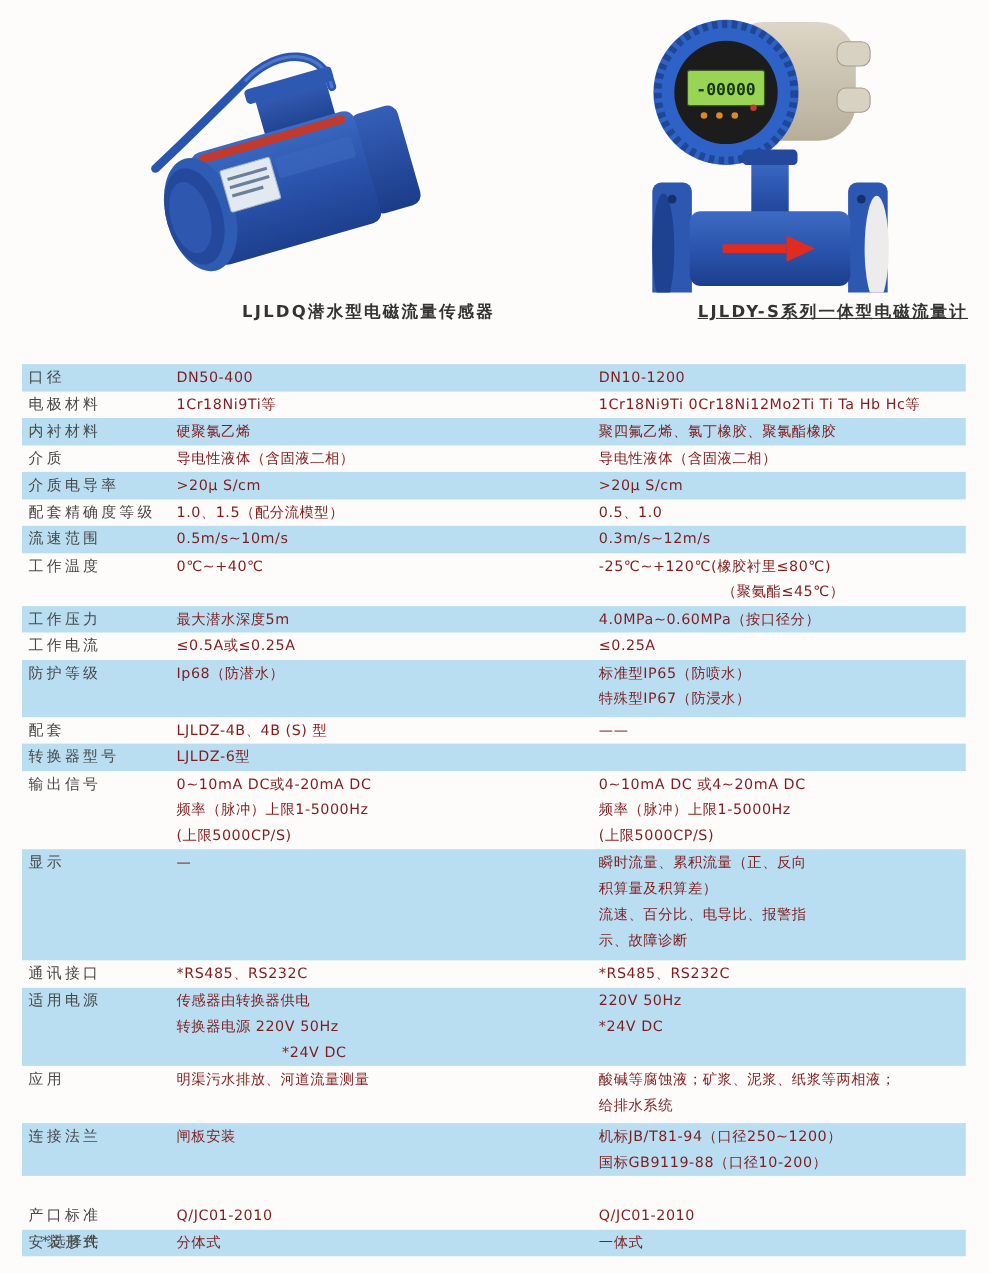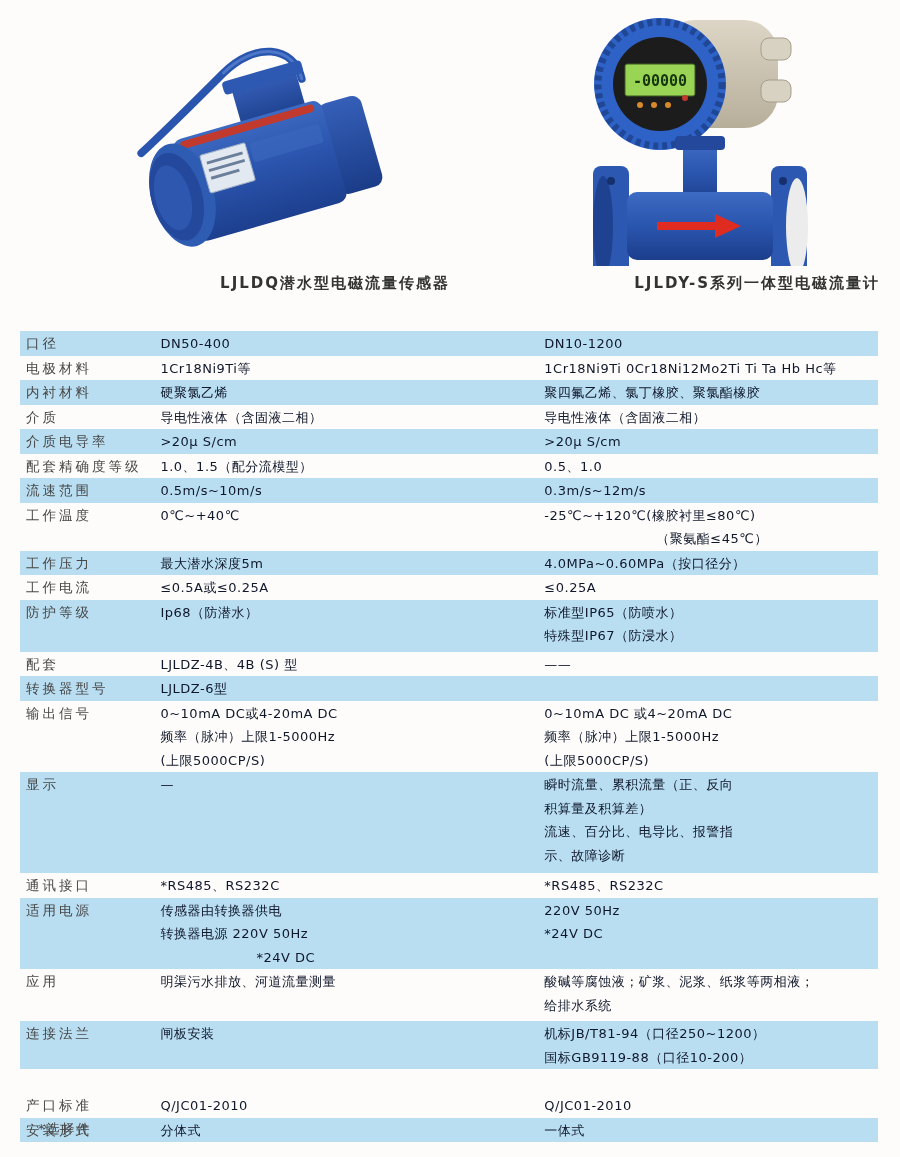--- a/index.html
+++ b/index.html
@@ -15,31 +15,31 @@
   }
   .page { position: absolute; inset: 0; }
 
   
   .img-left  { position: absolute; left: 95px;  top: 28px;  width: 300px; height: 225px; }
   .img-right { position: absolute; left: 565px; top: 6px;   width: 245px; height: 260px; }
 
   
   .title { position: absolute; top: 274px; font-size: 15px; letter-spacing: 2px; color: #333; text-align: right; white-space: nowrap; }
   .title-left  { left: 20px;  width: 430px; }
-  .title-right { left: 470px; width: 410px; }
+  .title-right { left: 470px; width: 410px; text-decoration: underline; }
   .title .pfx { font-weight: bold; }
   .title .rst { font-weight: 600; }
 
   
   .spec-table { position: absolute; left: 20px; top: 331px; width: 858px; }
   .spec-row { display: flex; align-items: flex-start; min-height: 24px; }
   .spec-row.shade { background: #b9def2; }
   .cell { padding-top: 1px; }
   .cell.label { width: 145px; padding-left: 6px; font-size: 13.5px; letter-spacing: 3px; color: #474747; line-height: 23px; }
-  .cell.val { font-size: 13px; letter-spacing: 0.5px; color: #0f172a; }
+  .cell.val { font-size: 13px; letter-spacing: 0.5px; color: #7f1d1d; }
   .cell.val .line { line-height: 23.5px; white-space: nowrap; }
   .cell.left  { width: 368px; }
   .cell.right { width: 345px; margin-left: 28px; }
 
   
   .row-8  { min-height: 47px; }
   .row-11 { min-height: 52px; }
   .row-14 { min-height: 71px; }
   .row-15 { min-height: 94px; padding-bottom: 6px; }
   .row-17 { min-height: 67px; }

